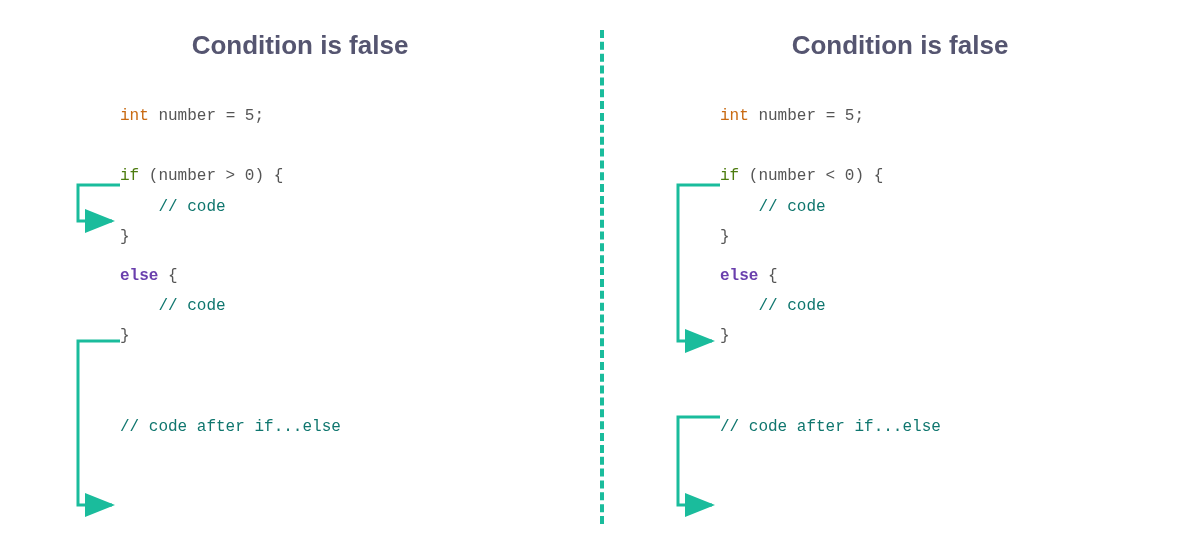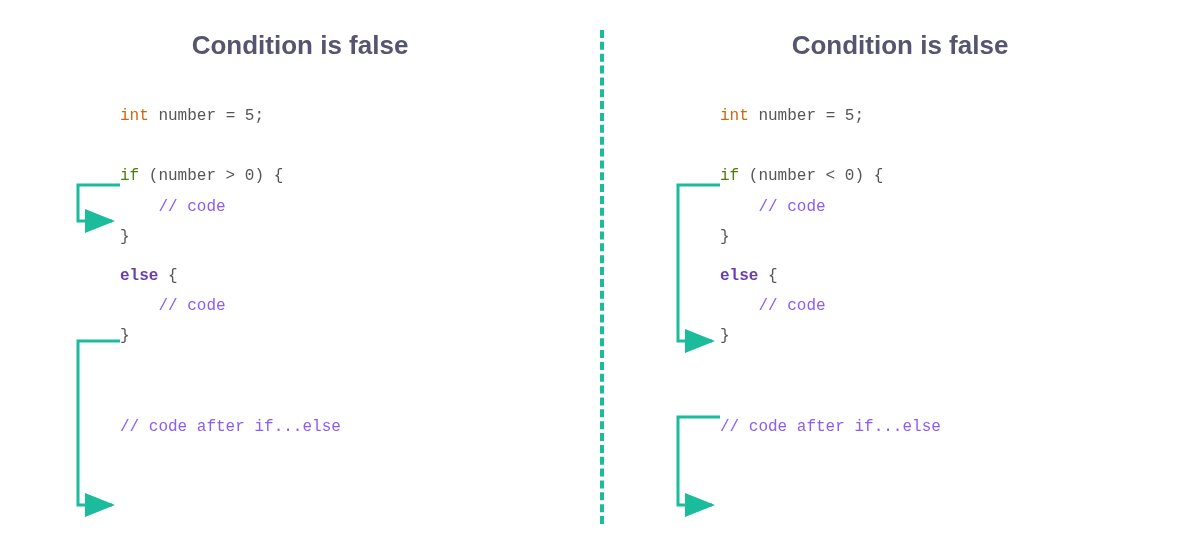--- a/index.html
+++ b/index.html
@@ -50,21 +50,21 @@
       position: relative;
       margin-left: 60px;
     }
     .line {
       white-space: pre;
       position: relative;
     }
     .kw-int { color: #c96a12; }
     .kw-if { color: #4d7c0f; }
     .kw-else { color: #6a3fad; font-weight: bold; }
-    .comment { color: #8b5cf6; }
+    .comment { color: #0f766e; }
     .punct, .text { color: #555; }
     .spacer { height: 30px; }
     .small-spacer { height: 8px; }
 
     .arrow-svg {
       position: absolute;
       left: -62px;
       top: 0;
       overflow: visible;
       pointer-events: none;

